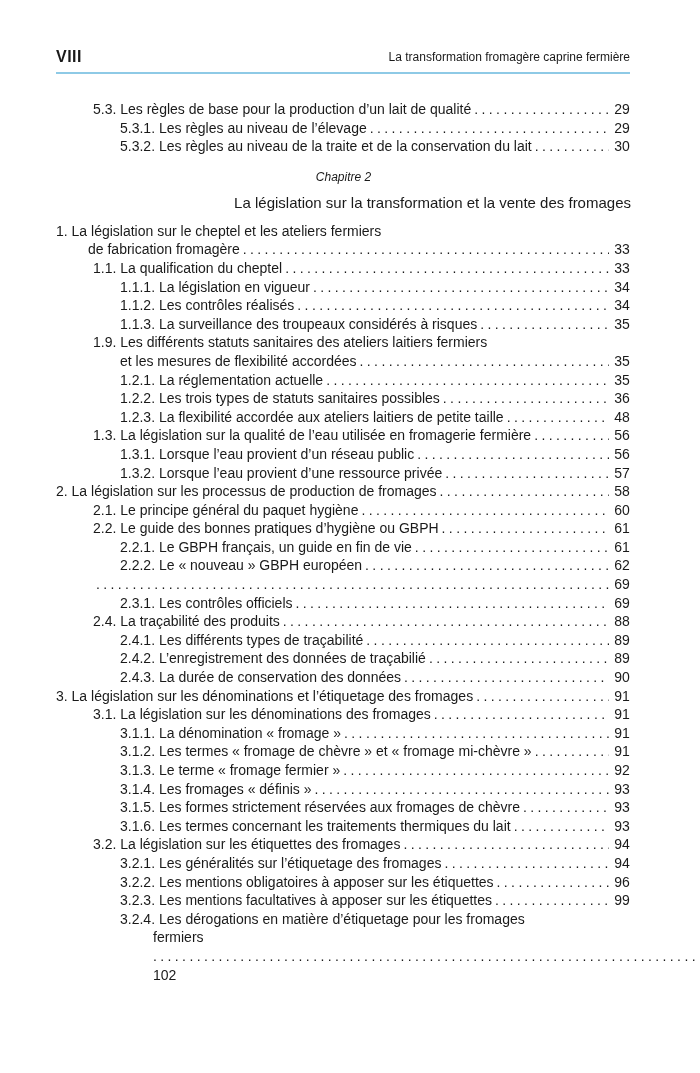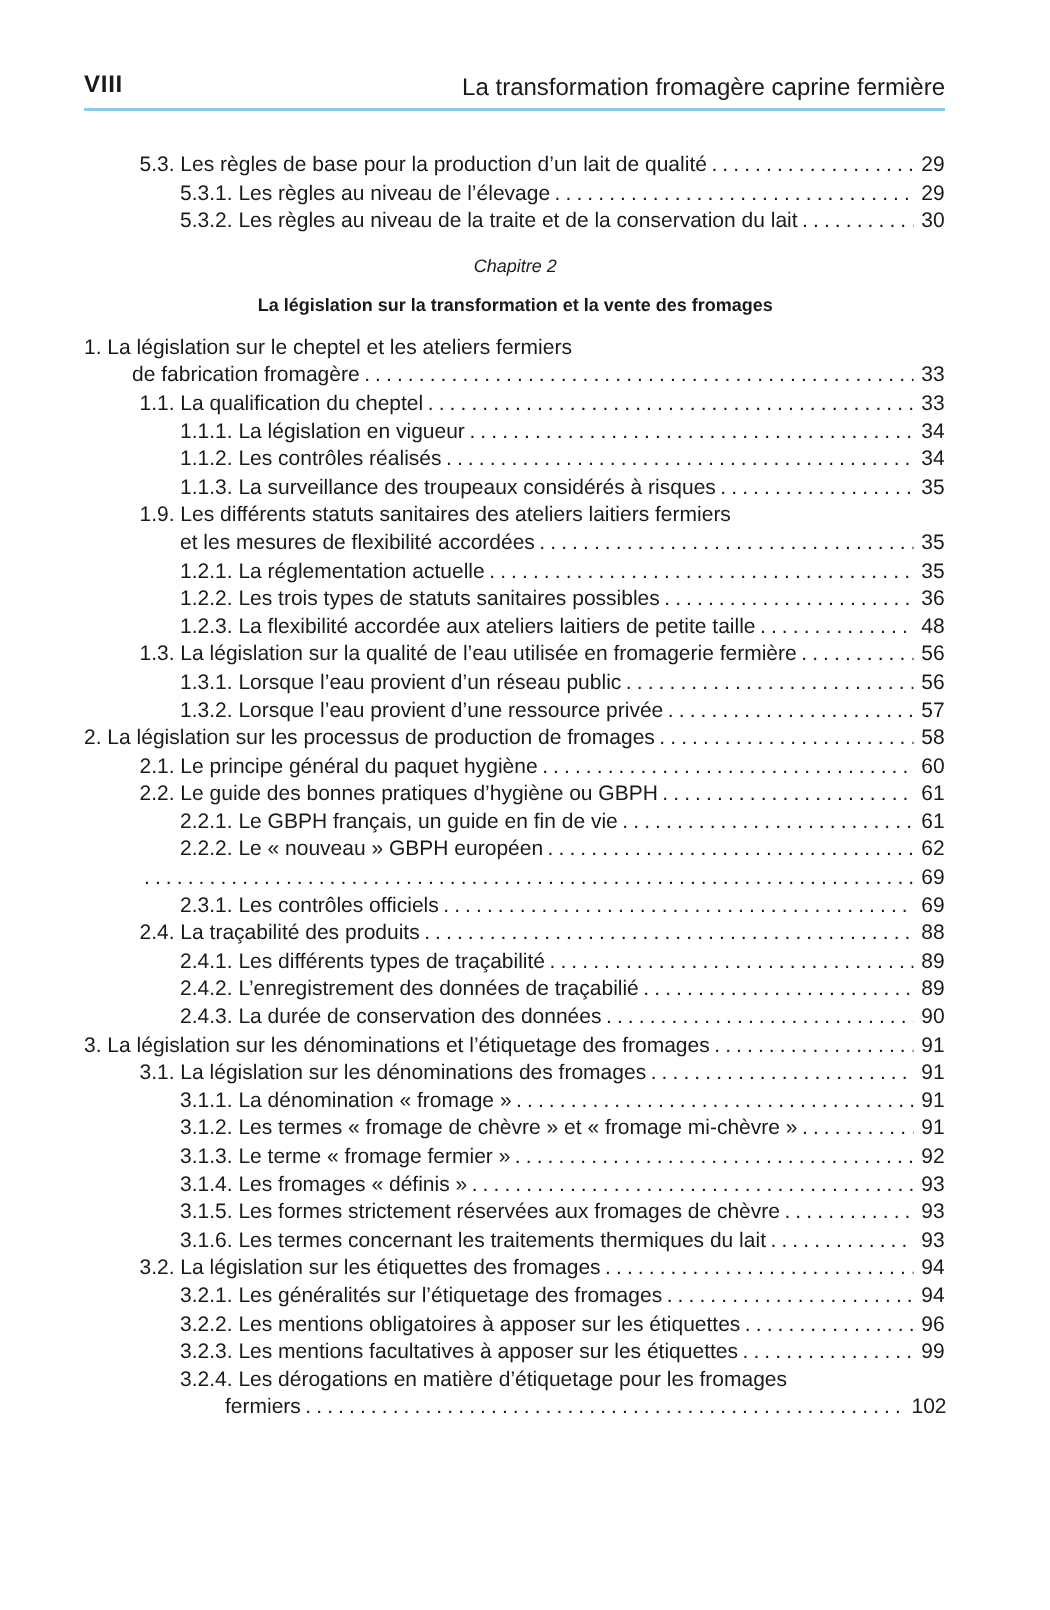--- a/index.html
+++ b/index.html
@@ -1,40 +1,40 @@
 <!DOCTYPE html>
 <html><head>
   <meta charset="utf-8">
   <style>
     html, body { margin: 0; padding: 0; background: #ffffff; }
     body { width: 700px; height: 1073px; position: relative; overflow: hidden;
            font-family: "Liberation Sans", "DejaVu Sans", sans-serif; color: #1a1a1a; }
     .page { position: absolute; left: 0; top: 0; width: 692px; height: 1073px; }
     .running-head { position: absolute; left: 56px; top: 48px; width: 574px; height: 22px; }
     .folio { position: absolute; left: 0; top: 0; font-size: 16px; font-weight: bold; letter-spacing: 0.5px; }
-    .head-title { position: absolute; right: 0; top: 2px; font-size: 16px; }
+    .head-title { position: absolute; right: 0; top: 2px; font-size: 12px; }
     .head-rule { position: absolute; left: 56px; top: 72px; width: 574px; height: 2px; background: #8ecae6; }
 
     .toc { position: absolute; left: 56px; top: 100px; width: 575px; font-size: 14px; line-height: 18.6px; }
     .entry { display: flex; align-items: baseline; white-space: nowrap; }
     .entry .label { flex: 0 1 auto; white-space: nowrap; }
     .entry .dots { flex: 1 1 auto; overflow: hidden; white-space: nowrap; margin: 0 4px 0 3px; letter-spacing: 2.6px; color: #1a1a1a; }
     .entry .dots::before { content: ". . . . . . . . . . . . . . . . . . . . . . . . . . . . . . . . . . . . . . . . . . . . . . . . . . . . . . . . . . . . . . . . . . . . . . . . . . . . . . . . . . . . . . . . . . . . . . . . . . . . . ."; letter-spacing: 0; word-spacing: -0.5px; }
     .entry .page-num { flex: 0 0 auto; text-align: center; min-width: 18px; }
     .entry-first { white-space: nowrap; }
 
     .lvl-1 { padding-left: 0; }
     .lvl-2 { padding-left: 37px; }
     .lvl-3 { padding-left: 64px; }
     .cont-1 { padding-left: 32px; }
     .cont-2 { padding-left: 64px; }
-    .cont-3 { padding-left: 94px; }
+    .cont-3 { padding-left: 94px; flex-direction: column; }
     .chapter-block { text-align: center; margin-top: 10px; margin-bottom: 6px; }
     .chapter-label { font-style: italic; font-size: 12px; line-height: 22px; }
-    .chapter-title { font-weight: bold; font-size: 12px; line-height: 26px; margin-top: 2px; }
+    .chapter-title { font-weight: normal; font-size: 15px; line-height: 26px; margin-top: 2px; text-align: right; }
   </style>
 </head>
 <body>
 
 <div class="page">
   <div class="running-head">
     <span class="folio">VIII</span>
     <span class="head-title">La transformation fromagère caprine fermière</span>
   </div>
   <div class="head-rule" style="background: rgb(142, 202, 230);"></div>

